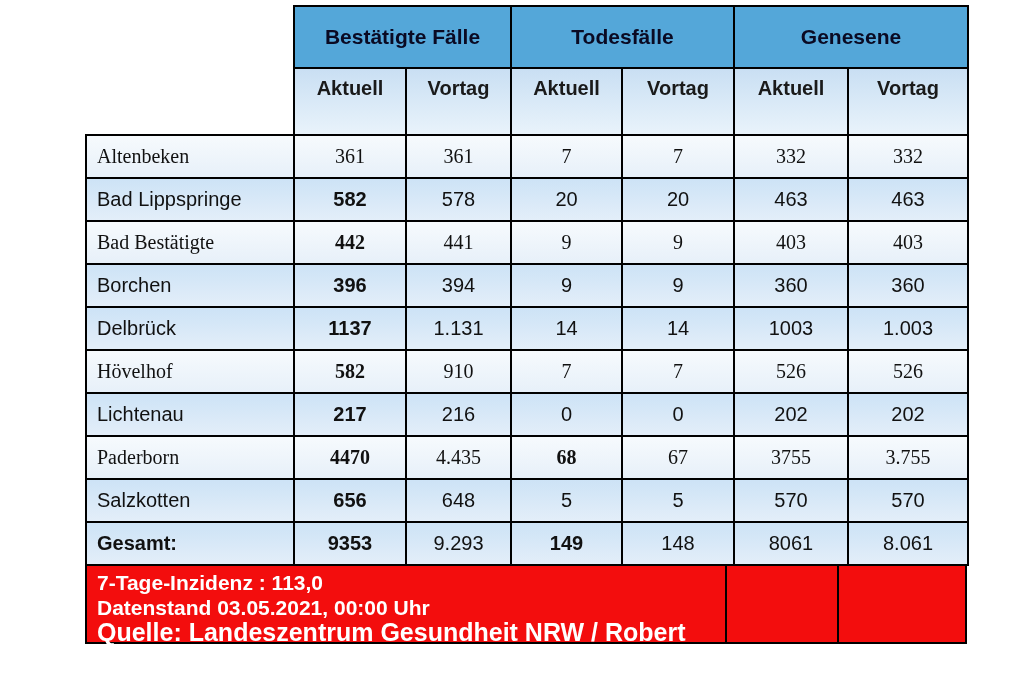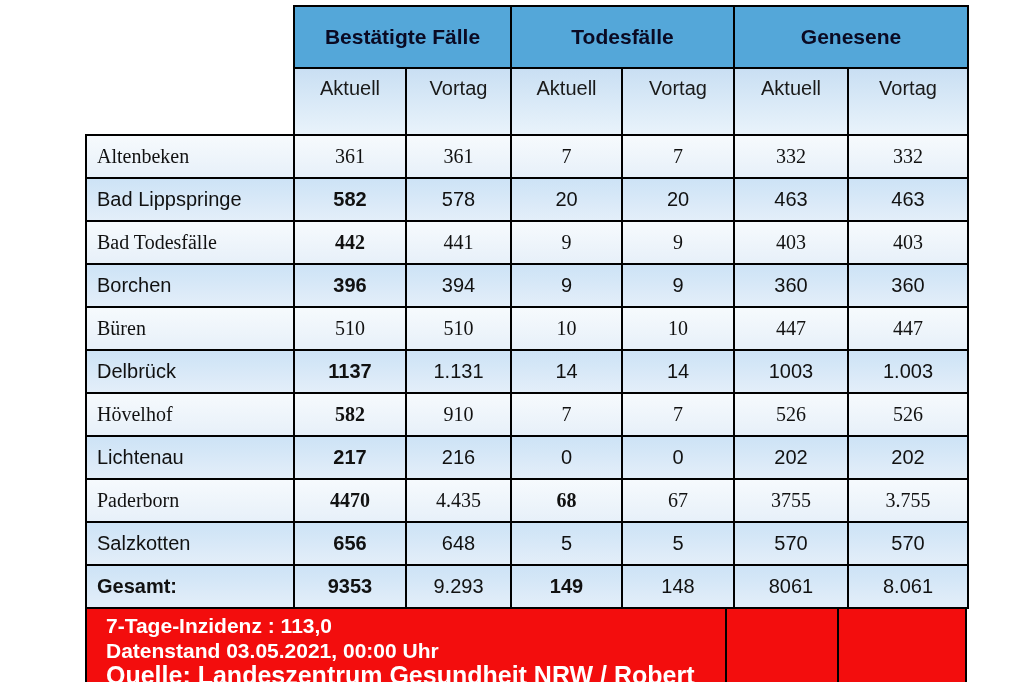--- a/index.html
+++ b/index.html
@@ -15,40 +15,40 @@
   
   .hdr{margin-left:208px;width:674px;}
   .hdr th{border:2px solid #000;}
   .group-row th{
     height:62px;background:#54a7d9;
     font-size:21px;font-weight:bold;color:#0a0a23;text-align:center;vertical-align:middle;
   }
   .sub-row th{
     height:67px;vertical-align:top;padding-top:8px;
     background:linear-gradient(#c9dff3,#e9f3fb);
-    font-size:20px;font-weight:normal;color:#1a1a1a;text-align:center;
+    font-size:20px;font-weight:bold;color:#1a1a1a;text-align:center;
   }
 
   
   .bdy{width:882px;margin-top:-2px;}
   .bdy td{border:2px solid #000;height:43px;vertical-align:middle;font-size:20px;}
   .bdy td.name{text-align:left;padding-left:10px;}
   .bdy td.num{text-align:center;}
   .bdy td.b{font-weight:bold;}
   tr.r-light td{background:linear-gradient(#f6fafd,#e7f0f9);font-family:Liberation Serif, serif;}
   tr.r-blue  td{background:linear-gradient(#cde3f6,#e3eef9);}
 
   
   .banner{
     display:flex;width:882px;margin-top:-2px;box-sizing:border-box;
     border:2px solid #000;background:#f30d0d;height:80px;
   }
   .banner .txt{
     width:640px;box-sizing:border-box;border-right:2px solid #000;
-    padding:4px 0 0 19px;color:#ffffff;font-weight:bold;
+    padding:4px 0 0 10px;color:#ffffff;font-weight:bold;
   }
   .banner .txt .l1,.banner .txt .l2{font-size:21px;line-height:25px;}
   .banner .txt .l3{font-size:25px;line-height:25px;}
   .banner .spacer1{width:112px;box-sizing:border-box;border-right:2px solid #000;}
   .banner .spacer2{flex:1;}
 </style>
 </head>
 <body>
 
 <div class="stage">
@@ -105,48 +105,39 @@
       <td class="name">Bad Lippspringe</td>
       <td class="num b">582</td>
       <td class="num">578</td>
       <td class="num">20</td>
       <td class="num">20</td>
       <td class="num">463</td>
       <td class="num">463</td>
     </tr>
 
     <tr class="r-light">
-      <td class="name">Bad Todesfälle</td>
+      <td class="name">Bad Bestätigte</td>
       <td class="num b">442</td>
       <td class="num">441</td>
       <td class="num">9</td>
       <td class="num">9</td>
       <td class="num">403</td>
       <td class="num">403</td>
     </tr>
 
     <tr class="r-blue">
       <td class="name">Borchen</td>
       <td class="num b">396</td>
       <td class="num">394</td>
       <td class="num">9</td>
       <td class="num">9</td>
       <td class="num">360</td>
       <td class="num">360</td>
     </tr>
 
-    <tr class="r-light">
-      <td class="name">Büren</td>
-      <td class="num">510</td>
-      <td class="num">510</td>
-      <td class="num">10</td>
-      <td class="num">10</td>
-      <td class="num">447</td>
-      <td class="num">447</td>
-    </tr>
 
     <tr class="r-blue">
       <td class="name">Delbrück</td>
       <td class="num b">1137</td>
       <td class="num">1.131</td>
       <td class="num">14</td>
       <td class="num">14</td>
       <td class="num">1003</td>
       <td class="num">1.003</td>
     </tr>

